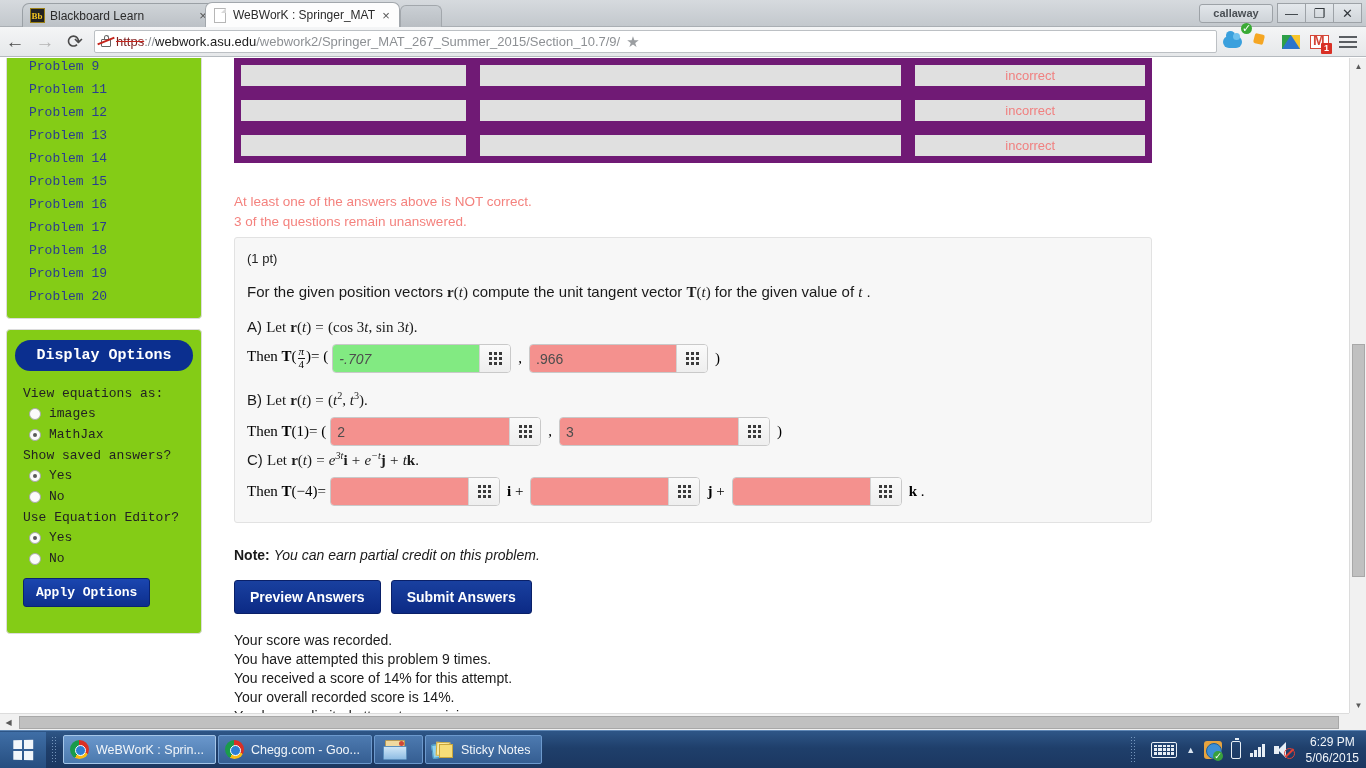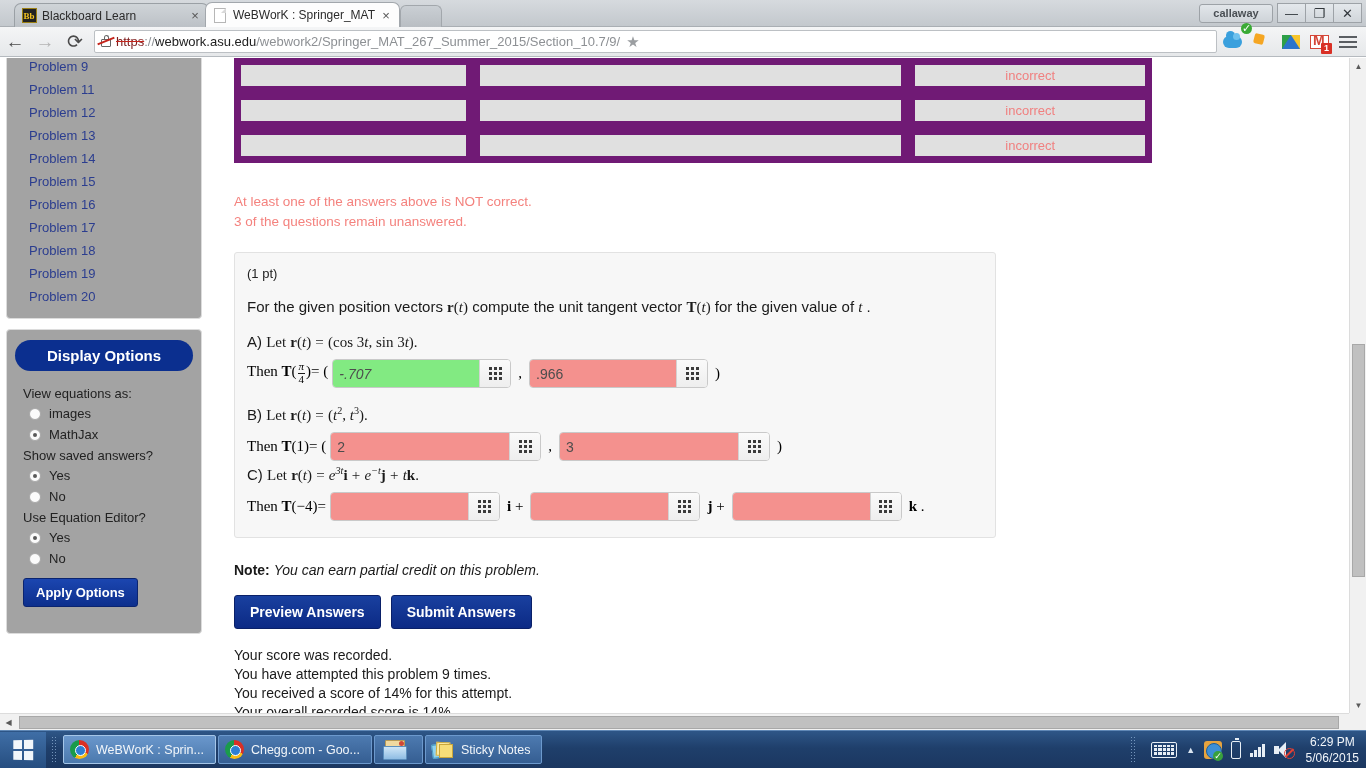--- a/index.html
+++ b/index.html
@@ -26,21 +26,21 @@
     font-size: 12px; color: #2b2b2b;
     display: flex; align-items: center; padding: 0 6px;
     overflow: hidden; white-space: nowrap;
   }
   .tab.inactive {
     background: linear-gradient(to bottom, #cfd4d8 0%, #bcc1c6 100%);
   }
   .tab.active {
     background: #fdfdfd; top: 2px; height: 25px; border-color: #a2a7ac;
   }
-  #tab-blackboard { left: 14px; width: 195px; }
+  #tab-blackboard { left: 22px; width: 195px; }
   #tab-webwork { left: 205px; width: 195px; }
   #tab-ghost {
     position: absolute; left: 400px; top: 5px; width: 42px; height: 22px;
     background: linear-gradient(to bottom, #cacfd4, #b9bec3);
     border: 1px solid #a2a7ac; border-bottom: none;
     border-top-left-radius: 6px; border-top-right-radius: 6px;
   }
   .tab-favicon {
     width: 16px; height: 16px; margin-right: 5px; flex: 0 0 16px;
     display: inline-flex; align-items: center; justify-content: center;
@@ -167,21 +167,21 @@
 
   
   #viewport {
     position: absolute; left: 0; top: 58px; width: 1366px; height: 672px;
     background: #fff; overflow: hidden;
   }
 
   
   #sidebar { position: absolute; left: 6px; top: 0px; width: 196px; }
   .panel {
-    background: #a3a3a3; border: 1px solid #dcdcdc; border-radius: 4px;
+    background: #84cc16; border: 1px solid #dcdcdc; border-radius: 4px; font-family: Liberation Mono, monospace;
   }
   #problem-list { padding: 2px 0 10px 0; margin-top: -6px; }
   .problem-link {
     display: block; padding: 4px 0 4px 22px; font-size: 13px;
     color: #2b3d8f; text-decoration: none; line-height: 15px;
   }
   #display-options-panel { margin-top: 10px; padding: 10px 0 10px 0; }
   #display-options-header {
     background: #0b2f8f; color: #fff; font-weight: bold; font-size: 15px;
     border-radius: 16px; text-align: center; padding: 7px 0;
@@ -214,21 +214,21 @@
   }
   .col-a { width: 238px; }
   .col-b { width: 435px; }
   .col-c { width: 243px; text-align: center; color: #f08080; }
 
   .alert-line { color: #f4827e; font-size: 13.5px; padding-top: 5px; }
   #alert-1 { margin-top: 26px; }
   #alert-2 { color: #f4827e; }
 
   #problem-box {
-    margin-top: 23px; width: 762px; background: #f7f7f7;
+    margin-top: 8px; width: 918px; background: #f7f7f7;
     border: 1px solid #e2e2e2; border-radius: 3px; padding: 13px 12px 16px 12px;
   }
   .pt-label { font-size: 13px; color: #222; }
   .mathline { font-size: 15px; color: #1a1a1a; margin-top: 17px; }
   .mrm { font-family: "Liberation Serif", serif; }
   .mi { font-family: "Liberation Serif", serif; font-style: italic; }
   .mbf { font-family: "Liberation Serif", serif; font-weight: bold; }
   .frac { display: inline-block; vertical-align: middle; text-align: center;
           font-size: 11px; line-height: 1.05; margin: 0 1px; }
   .frac .num { display:block; border-bottom: 1px solid #1a1a1a; padding: 0 1px; }

